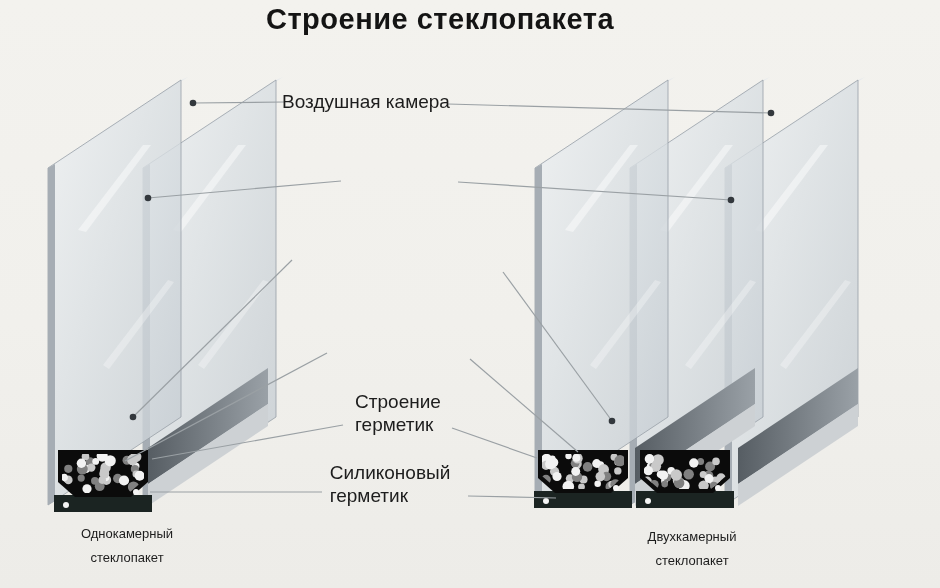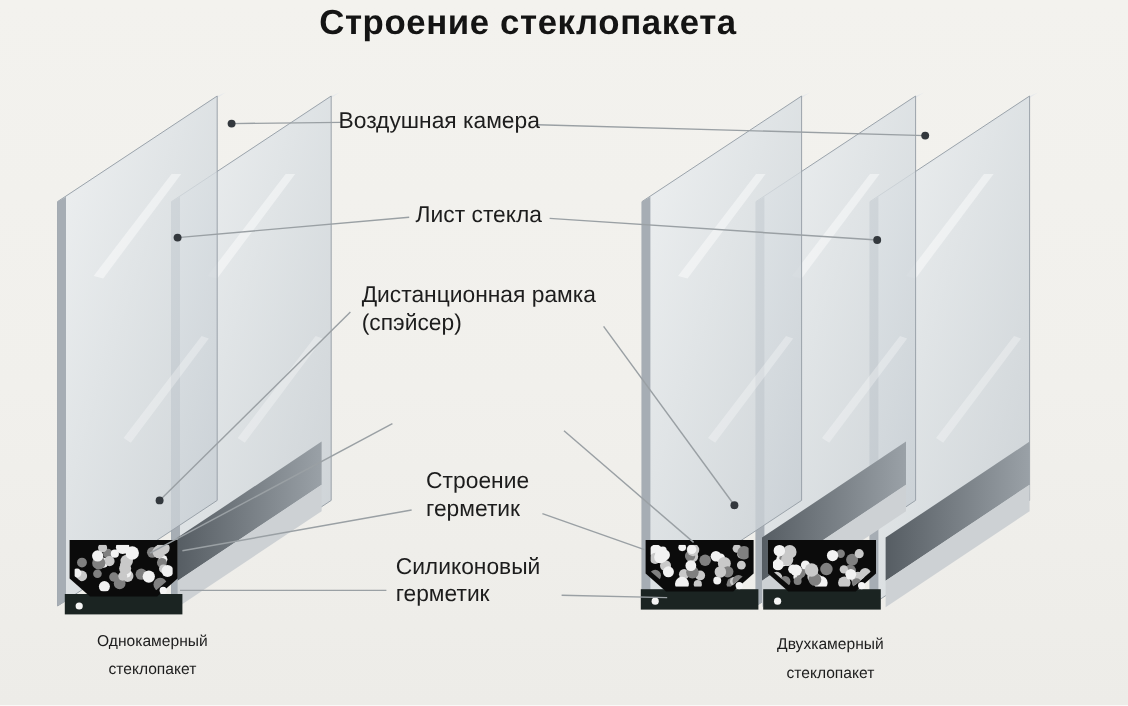--- a/index.html
+++ b/index.html
@@ -236,23 +236,20 @@
       <circle cx="148" cy="198" r="3.3"></circle>
       <circle cx="731" cy="200" r="3.3"></circle>
       <circle cx="133" cy="417" r="3.3"></circle>
       <circle cx="612" cy="421" r="3.3"></circle>
     </g>
   </svg>
 
   <div id="page-title">Строение стеклопакета</div>
 
   <div class="lbl" style="left:366px;top:90px">Воздушная камера</div>
-  <div class="lbl" style="left:399px;top:168px">Лист стекла</div>
-  <div class="lbl" style="left:399px;top:235px">Дистанционная рамка
-(спэйсер)</div>
   <div class="lbl" style="left:398px;top:390px">Строение
 герметик</div>
   <div class="lbl" style="left:390px;top:461px">Силиконовый
 герметик</div>
 
   <div class="caption" style="left:127px;top:522px">Однокамерный
 стеклопакет</div>
   <div class="caption" style="left:692px;top:525px">Двухкамерный
 стеклопакет</div>
 </div>

